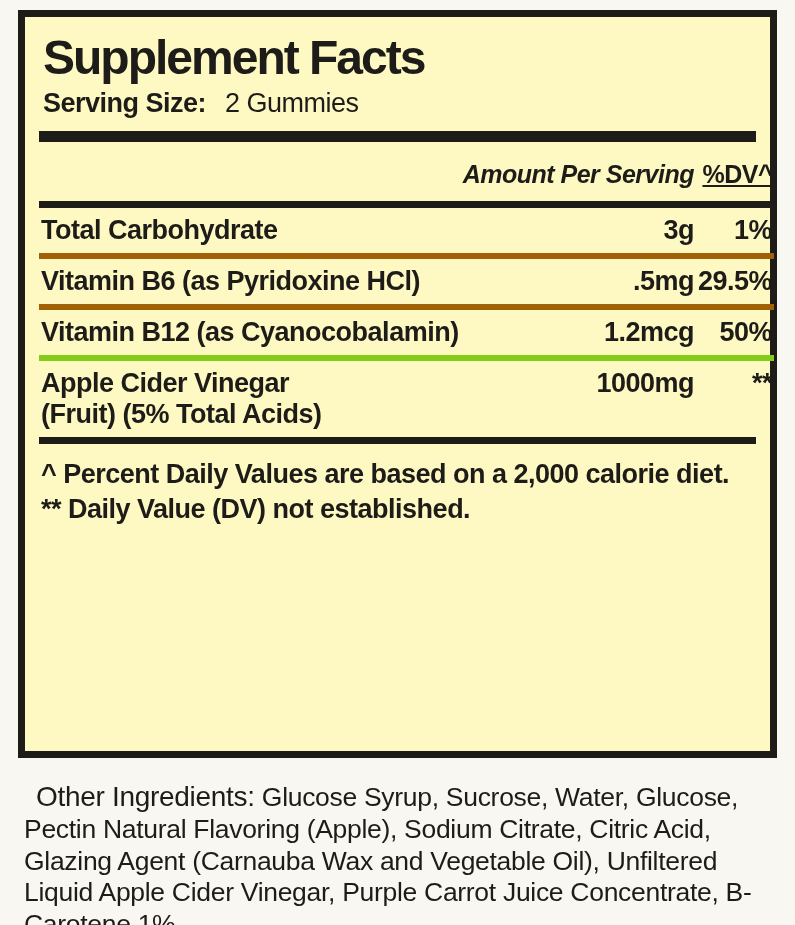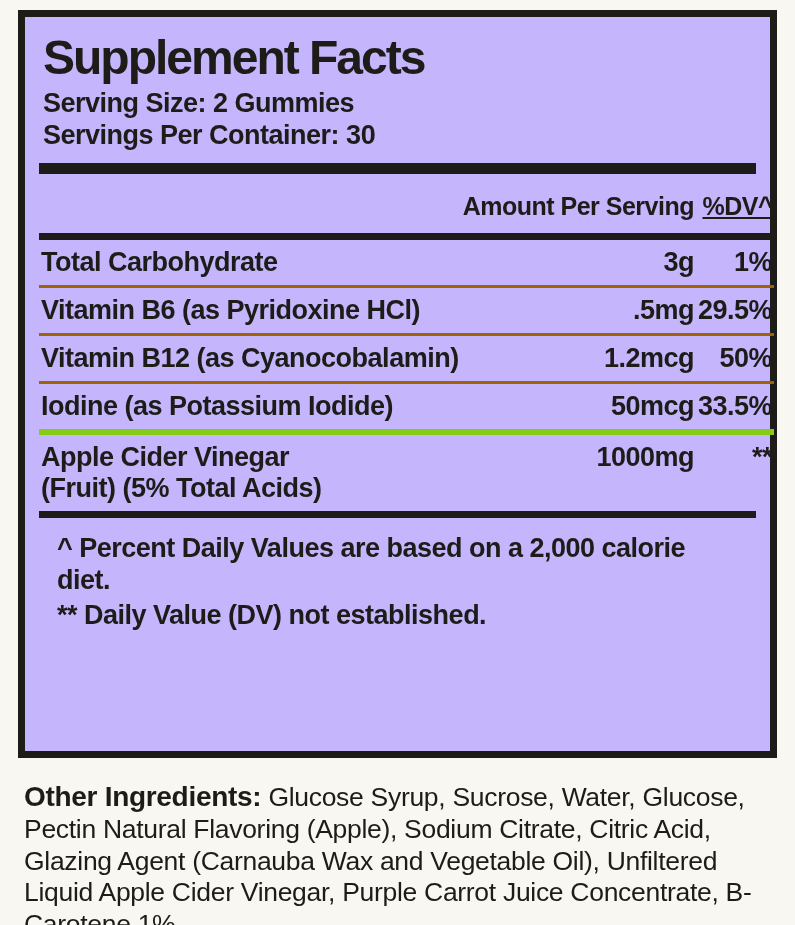--- a/index.html
+++ b/index.html
@@ -7,108 +7,105 @@
     width: 795px; height: 925px;
     background: #f8f7f2;
     color: #1d1c18;
     font-family: "Liberation Sans", sans-serif;
     overflow: hidden;
   }
   .panel {
     margin: 10px 18px 0 18px;
     border: 7px solid #1d1c18;
     padding: 0 14px;
-    background: #c4b5fd;
+    background: #fef9c3;
     min-height: 748px;
   }
   .panel-title {
     font-size: 48px;
     font-weight: bold;
     letter-spacing: -2px;
     line-height: 1.05;
     margin: 16px 0 6px 4px;
   }
   .serving-line {
     font-size: 27px;
     font-weight: bold;
     letter-spacing: -0.5px;
     margin: 2px 0 2px 4px;
     line-height: 1.1;
   }
-  .serving-line .value { font-weight: bold; }
+  .serving-line .value { font-weight: normal; margin-left: 12px; }
   .bar-heavy {
     height: 11px;
     background: #1d1c18;
     margin-top: 12px;
   }
   table.facts {
     width: 100%;
     border-collapse: collapse;
     font-size: 27px;
     font-weight: bold;
     letter-spacing: -0.5px;
   }
   table.facts th {
     text-align: right;
     font-size: 25px;
     padding: 18px 2px 12px 2px;
     border-bottom: 7px solid #1d1c18;
     white-space: nowrap;
   }
   table.facts th.spacer { width: auto; }
-  table.facts th.col-amount { width: 210px; }
+  table.facts th.col-amount { width: 210px; font-style: italic; }
   table.facts th.col-dv { width: 92px; text-decoration: underline; }
   table.facts td {
     padding: 7px 2px;
     line-height: 1.15;
     vertical-align: top;
   }
   td.name { text-align: left; white-space: nowrap; }
   td.amount { text-align: right; white-space: nowrap; }
   td.dv { text-align: right; white-space: nowrap; }
   .indent-1 { padding-left: 88px !important; }
   .indent-2 { padding-left: 168px !important; }
-  tr.sep-thin { border-top: 3px solid #a16207; }
+  tr.sep-thin { border-top: 6px solid #a16207; }
   tr.sep-thick { border-top: 6px solid #84cc16; }
   tr.sep-none { border-top: none; }
   .footnotes {
     border-top: 7px solid #1d1c18;
     padding: 12px 2px 18px 2px;
     font-size: 27px;
     font-weight: bold;
     letter-spacing: -0.5px;
     line-height: 1.2;
   }
-  .footnotes div { margin: 2px 16px; }
+  .footnotes div { margin: 2px 0; }
   .other-ingredients {
     margin: 22px 14px 0 24px;
     font-size: 26.5px;
     line-height: 1.2;
     letter-spacing: -0.3px;
   }
   .other-ingredients .oi-label {
-    font-weight: bold;
+    font-weight: normal;
     font-size: 28px;
+    margin-left: 12px;
   }
 </style>
 </head>
 <body>
 
 <div class="panel">
   <div class="panel-title">Supplement Facts</div>
 
   <div class="serving-line">
     <span>Serving Size:</span>
     <span class="value">2 Gummies</span>
   </div>
 
-  <div class="serving-line">
-    <span>Servings Per Container:</span>
-    <span class="value">30</span>
-  </div>
 
   <div class="bar-heavy"></div>
 
   <table class="facts">
     <thead>
       <tr>
         <th class="spacer"></th>
         <th class="col-amount">Amount Per Serving</th>
         <th class="col-dv">%DV^</th>
       </tr>
@@ -122,25 +119,20 @@
         <tr class="sep-thin">
           <td class="name indent-0">Vitamin B6 (as Pyridoxine HCl)</td>
           <td class="amount">.5mg</td>
           <td class="dv">29.5%</td>
         </tr>
         <tr class="sep-thin">
           <td class="name indent-0">Vitamin B12 (as Cyanocobalamin)</td>
           <td class="amount">1.2mcg</td>
           <td class="dv">50%</td>
         </tr>
-        <tr class="sep-thin">
-          <td class="name indent-0">Iodine (as Potassium Iodide)</td>
-          <td class="amount">50mcg</td>
-          <td class="dv">33.5%</td>
-        </tr>
         <tr class="sep-thick">
           <td class="name indent-0">Apple Cider Vinegar<div>(Fruit) (5% Total Acids)</div></td>
           <td class="amount">1000mg</td>
           <td class="dv">**</td>
         </tr>
       </tbody>
   </table>
 
   <div class="footnotes">
     <div>^ Percent Daily Values are based on a 2,000 calorie diet.</div>

